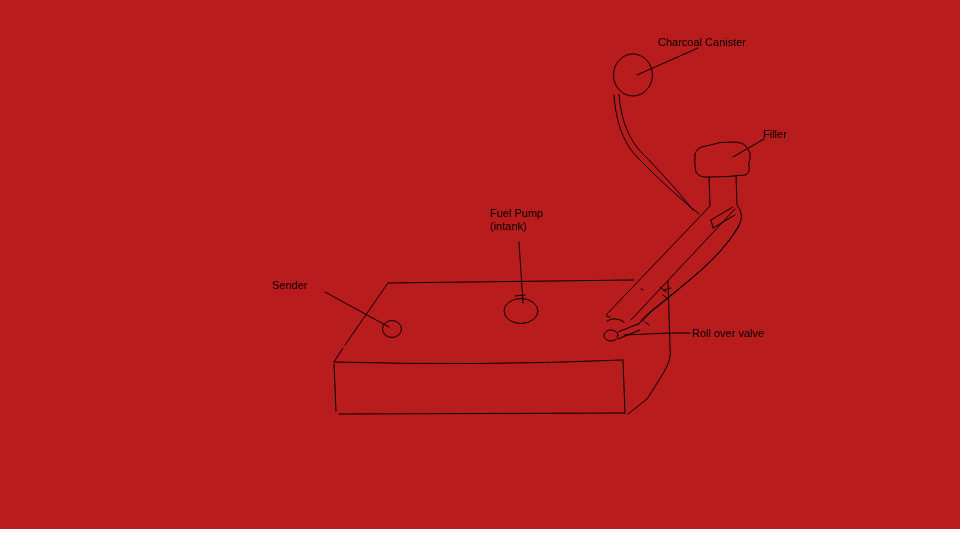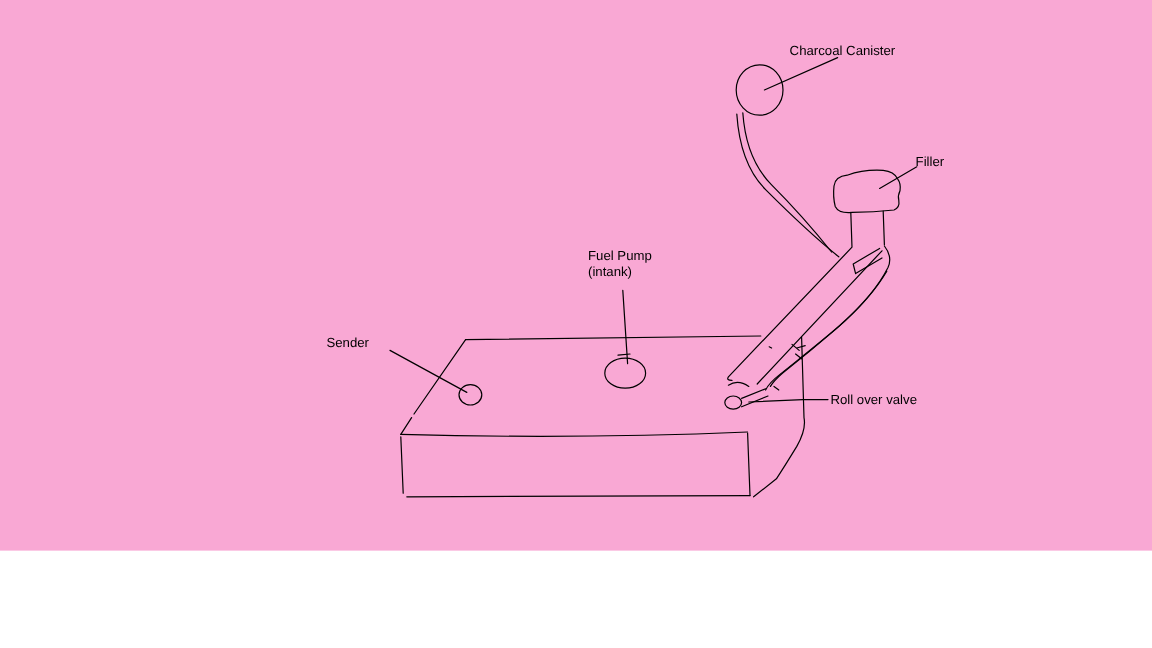--- a/index.html
+++ b/index.html
@@ -3,22 +3,22 @@
 <meta charset="utf-8">
 <style>
   html, body {
     margin: 0;
     padding: 0;
     background: #ffffff;
   }
   #canvas {
     position: relative;
     width: 960px;
-    height: 459px;
-    background: #f9a8d4;
+    height: 529px;
+    background: #b91c1c;
     overflow: hidden;
     font-family: "Liberation Sans", sans-serif;
   }
   svg {
     display: block;
   }
   .sketch {
     fill: none;
     stroke: #000000;
     stroke-width: 1;

